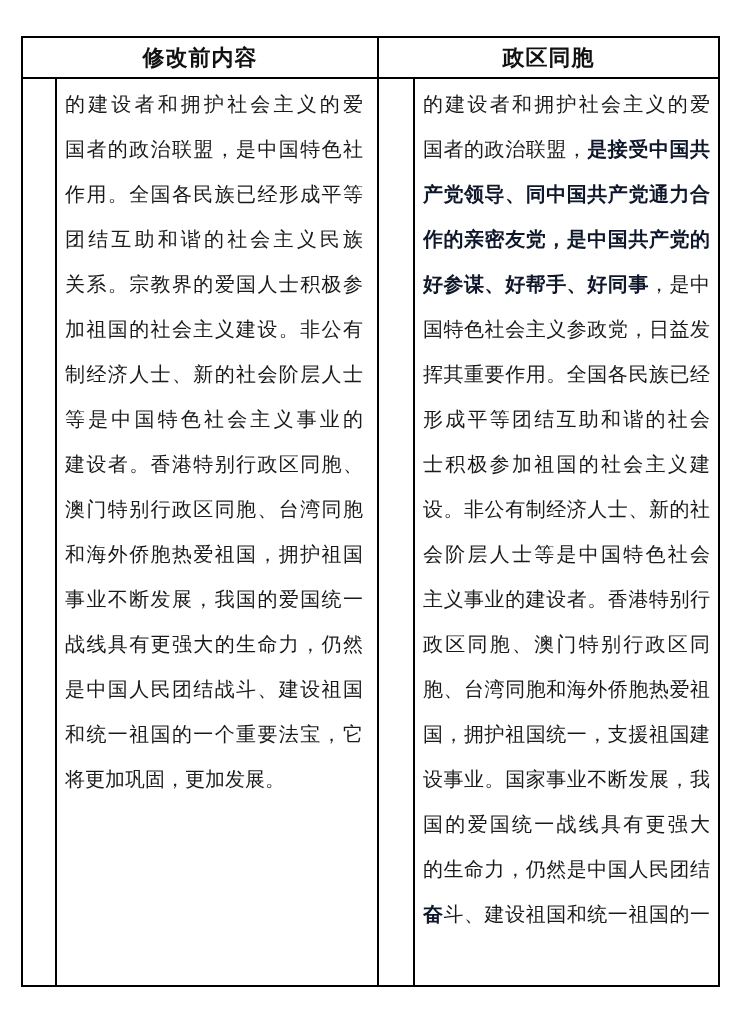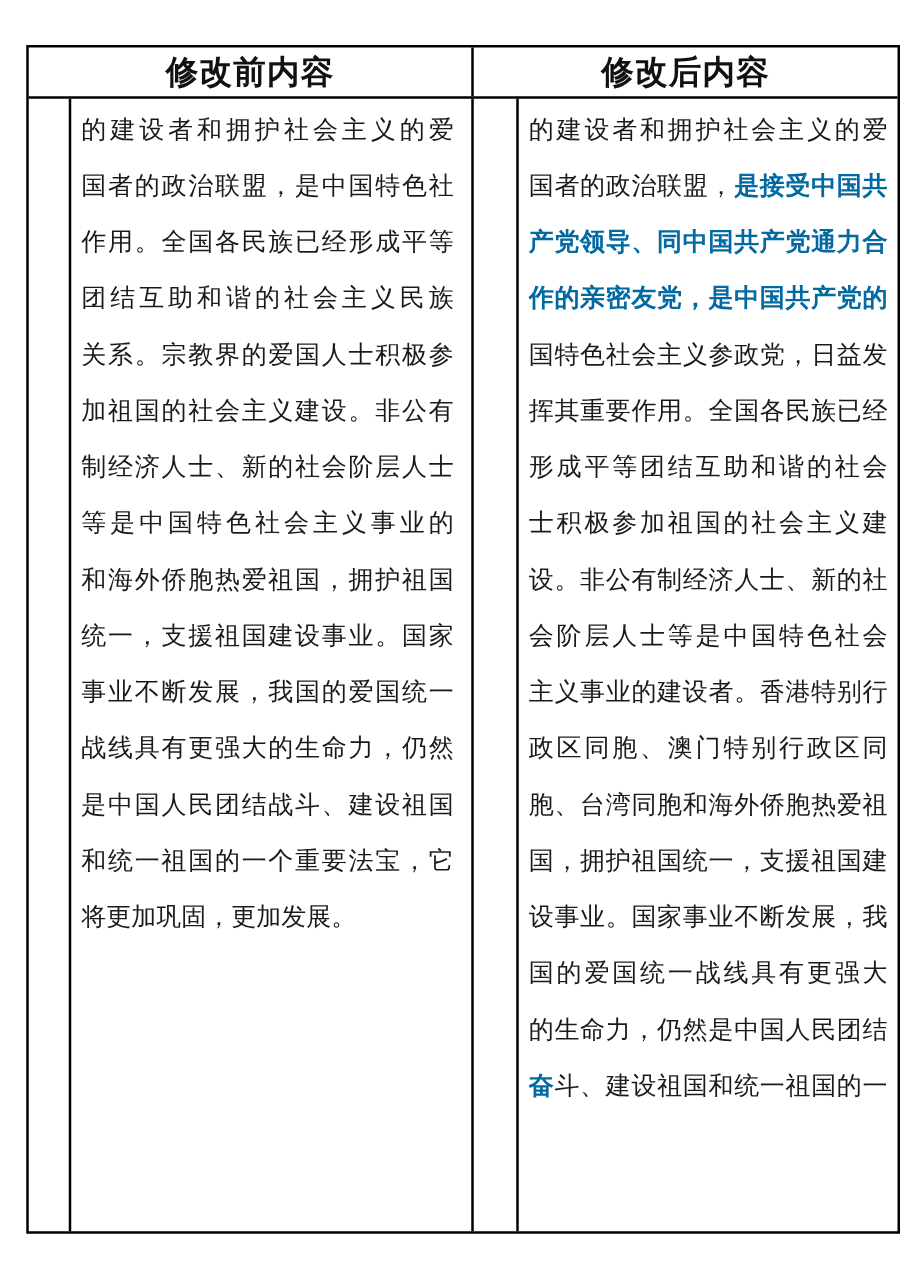--- a/index.html
+++ b/index.html
@@ -20,21 +20,21 @@
   }
 
   .header-row {
     display: grid; grid-template-columns: 356px 1fr;
     height: 41px; flex: 0 0 41px;
     border-bottom: 2px solid #000;
   }
   .header-cell {
     display: flex; align-items: center; justify-content: center;
     font-family: "Liberation Sans", sans-serif;
-    font-weight: 700; font-size: 26px; color: #111;
+    font-weight: 700; font-size: 22px; color: #111;
     letter-spacing: 1px;
   }
   .header-cell.before { border-right: 2px solid #000; }
 
   .body-row {
     display: grid; grid-template-columns: 34px 322px 36px 1fr;
     flex: 1 1 auto; min-height: 0;
   }
   .num-cell { border-right: 2px solid #000; }
   .text-cell {
@@ -48,59 +48,61 @@
   .line {
     height: 45px; line-height: 45px;
     text-align: justify; text-align-last: justify;
     overflow: hidden;
   }
   .line.line-last { text-align: right; text-align-last: left; }
 
   .seg { font-family: Liberation Serif, serif; font-weight: 400; }
   .seg.bold-ins {
     font-family: Liberation Serif, serif;
-    font-weight: 700; color: #0369a1;
+    font-weight: 700; color: #0f172a;
   }
 </style>
 </head>
 <body>
 
 <div class="page">
   <div class="doc-table">
 
     <div class="header-row">
       <div class="header-cell before">修改前内容</div>
-      <div class="header-cell after">修改后内容</div>
+      <div class="header-cell after">政区同胞</div>
     </div>
 
     <div class="body-row">
       <div class="num-cell"></div>
       <div class="text-cell before-col" id="before-cell">
           <div class="line"><span class="seg">的建设者和拥护社会主义的爱</span></div>
           <div class="line"><span class="seg">国者的政治联盟，是中国特色社</span></div>
           <div class="line"><span class="seg">作用。全国各民族已经形成平等</span></div>
           <div class="line"><span class="seg">团结互助和谐的社会主义民族</span></div>
           <div class="line"><span class="seg">关系。宗教界的爱国人士积极参</span></div>
           <div class="line"><span class="seg">加祖国的社会主义建设。非公有</span></div>
           <div class="line"><span class="seg">制经济人士、新的社会阶层人士</span></div>
           <div class="line"><span class="seg">等是中国特色社会主义事业的</span></div>
+          <div class="line"><span class="seg">建设者。香港特别行政区同胞、</span></div>
+          <div class="line"><span class="seg">澳门特别行政区同胞、台湾同胞</span></div>
           <div class="line"><span class="seg">和海外侨胞热爱祖国，拥护祖国</span></div>
-          <div class="line"><span class="seg">统一，支援祖国建设事业。国家</span></div>
           <div class="line"><span class="seg">事业不断发展，我国的爱国统一</span></div>
           <div class="line"><span class="seg">战线具有更强大的生命力，仍然</span></div>
           <div class="line"><span class="seg">是中国人民团结战斗、建设祖国</span></div>
           <div class="line"><span class="seg">和统一祖国的一个重要法宝，它</span></div>
           <div class="line line-last"><span class="seg">将更加巩固，更加发展。</span></div>
         </div>
       <div class="num-cell"></div>
       <div class="text-cell after-col" id="after-cell">
           <div class="line"><span class="seg">的建设者和拥护社会主义的爱</span></div>
           <div class="line"><span class="seg">国者的政治联盟，</span><span class="seg bold-ins">是接受中国共</span></div>
           <div class="line"><span class="seg bold-ins">产党领导、同中国共产党通力合</span></div>
           <div class="line"><span class="seg bold-ins">作的亲密友党，是中国共产党的</span></div>
+          <div class="line"><span class="seg bold-ins">好参谋、好帮手、好同事</span><span class="seg">，是中</span></div>
           <div class="line"><span class="seg">国特色社会主义参政党，日益发</span></div>
           <div class="line"><span class="seg">挥其重要作用。全国各民族已经</span></div>
           <div class="line"><span class="seg">形成平等团结互助和谐的社会</span></div>
           <div class="line"><span class="seg">士积极参加祖国的社会主义建</span></div>
           <div class="line"><span class="seg">设。非公有制经济人士、新的社</span></div>
           <div class="line"><span class="seg">会阶层人士等是中国特色社会</span></div>
           <div class="line"><span class="seg">主义事业的建设者。香港特别行</span></div>
           <div class="line"><span class="seg">政区同胞、澳门特别行政区同</span></div>
           <div class="line"><span class="seg">胞、台湾同胞和海外侨胞热爱祖</span></div>
           <div class="line"><span class="seg">国，拥护祖国统一，支援祖国建</span></div>

